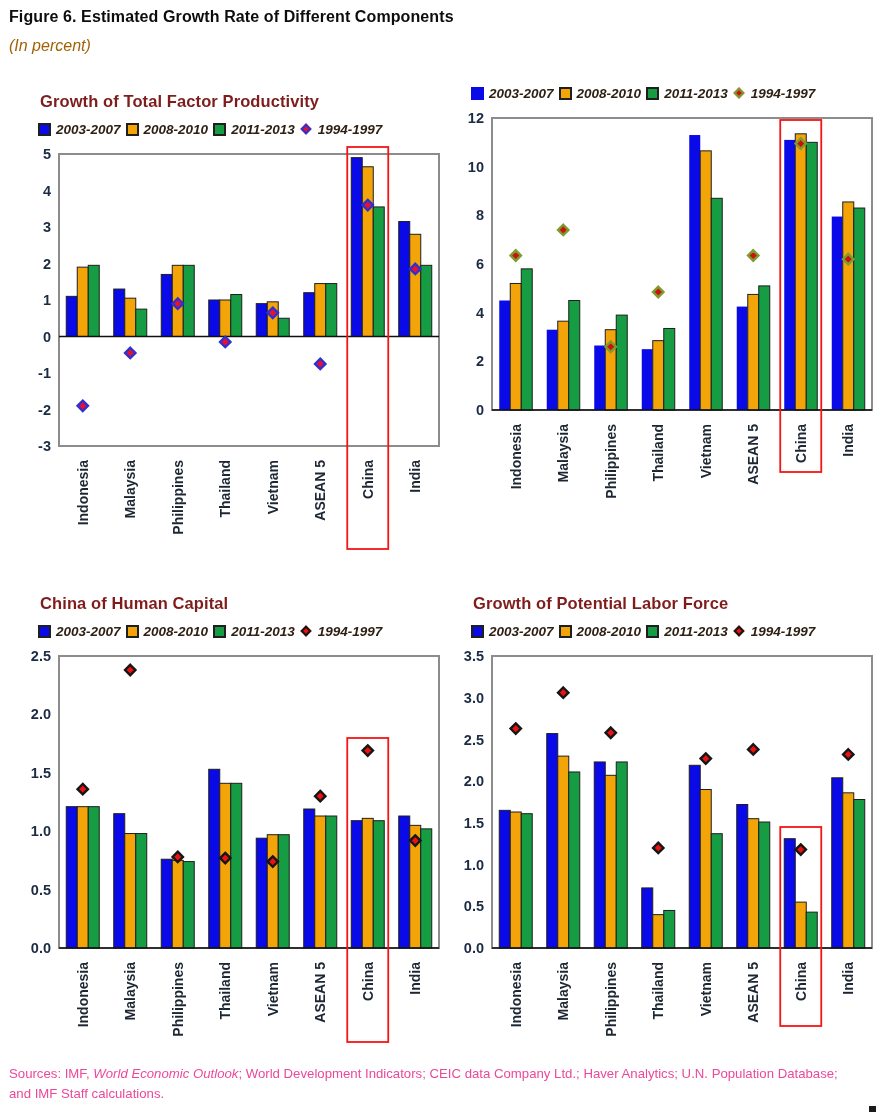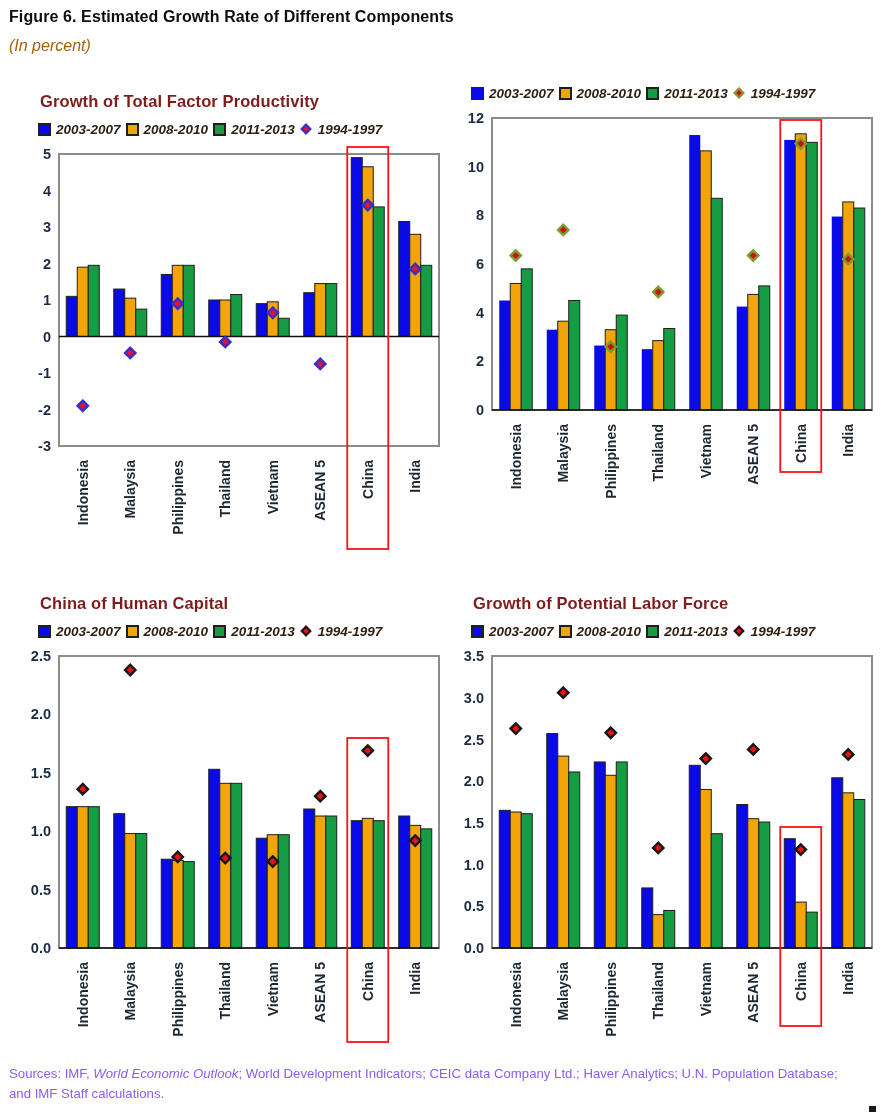--- a/index.html
+++ b/index.html
@@ -30,21 +30,21 @@
   .legend-swatch{width:13px;height:13px;box-sizing:border-box;flex:0 0 auto;}
   .legend-diamond-wrap{width:13px;height:13px;position:relative;flex:0 0 auto;}
   .legend-diamond{
     position:absolute;left:2px;top:2px;width:8px;height:8px;box-sizing:border-box;
     transform:rotate(45deg);
   }
   .legend-label{
     font-size:13.5px;font-weight:bold;font-style:italic;color:#2e2013;white-space:nowrap;
   }
   .source-note{
-    position:absolute;left:9px;top:1064px;width:844px;font-size:13.2px;line-height:1.55;color:#8b5cf6;
+    position:absolute;left:9px;top:1064px;width:844px;font-size:13.2px;line-height:1.55;color:#ec4899;
   }
   .page-artifact{
     position:absolute;left:869px;top:1106px;width:7px;height:6px;background:#1a1a1a;
   }
   svg text{font-family:"Liberation Sans","DejaVu Sans",sans-serif;}
 </style>
 </head>
 <body>
 
 <div class="figure-title">Figure 6. Estimated Growth Rate of Different Components</div>

